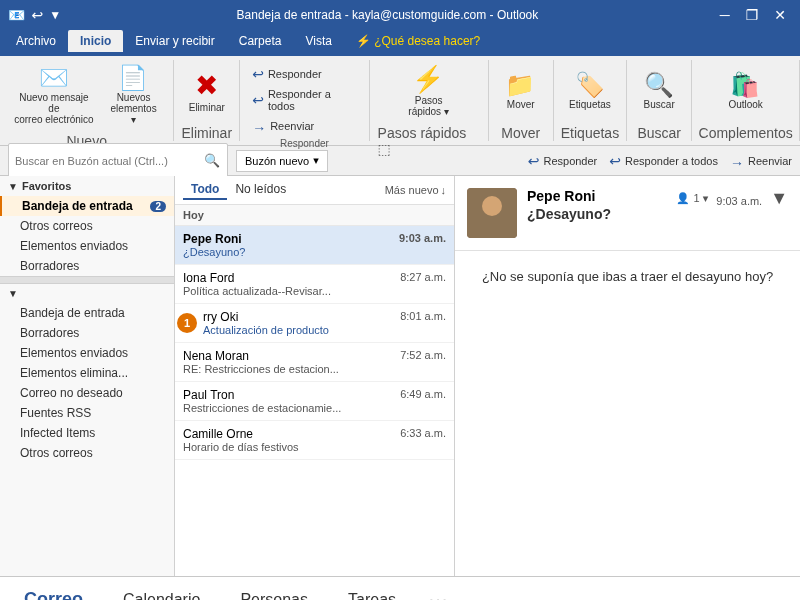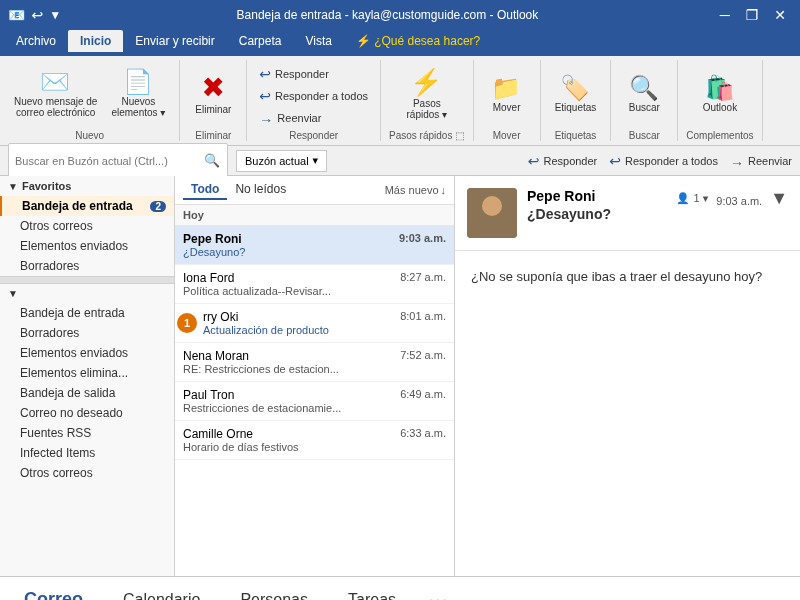--- a/index.html
+++ b/index.html
@@ -55,21 +55,21 @@
     }
     .ribbon-group {
       display: flex;
       flex-direction: column;
       align-items: center;
       padding: 0 8px;
       border-right: 1px solid #d0d0d0;
       min-width: 60px;
     }
     .ribbon-group-label {
-      font-size: 10px;
+      font-size: 14px;
       color: #555;
       margin-top: auto;
       padding-top: 4px;
     }
     .ribbon-buttons {
       display: flex;
       gap: 2px;
       flex: 1;
       align-items: center;
     }
@@ -314,21 +314,21 @@
       justify-content: center;
       font-size: 24px;
     }
     .preview-sender-info { flex: 1; }
     .preview-sender-name { font-size: 14px; font-weight: bold; color: #000; }
     .preview-subject { font-size: 12px; color: #333; margin-top: 4px; }
     .preview-meta { display: flex; gap: 8px; align-items: center; margin-top: 4px; }
     .preview-meta .time { font-size: 11px; color: #555; }
     .preview-recipient { font-size: 11px; color: #555; display: flex; align-items: center; gap: 4px; }
     .expand-btn { margin-left: auto; font-size: 18px; cursor: pointer; color: #555; }
-    .preview-body { padding: 16px; font-size: 13px; color: #333; line-height: 1.5; }
+    .preview-body { padding: 16px; font-size: 13px; color: #333; line-height: 1.5; text-align: center; }
 
     
     .bottom-nav {
       height: 46px;
       border-top: 1px solid #c8c8c8;
       background: white;
       display: flex;
       align-items: center;
       padding: 0 16px;
       gap: 24px;
@@ -465,21 +465,21 @@
     <span class="ribbon-group-label">Complementos</span>
   </div>
 </div>
 
 <div class="command-bar">
   <div class="search-box">
     <input type="text" placeholder="Buscar en Buzón actual (Ctrl...)" style="">
     <span class="search-icon">🔍</span>
   </div>
   <button class="buzzon-btn">
-    <span>Buzón actual</span>
+    <span>Buzón nuevo</span>
     <span>▾</span>
   </button>
 
   <div style="margin-left: auto; display: flex; gap: 12px; align-items: center;">
     <div class="preview-toolbar-btn">
       <span class="icon">↩</span>
       <span>Responder</span>
     </div>
     <div class="preview-toolbar-btn">
       <span class="icon">↩</span>
@@ -523,23 +523,20 @@
       <span>Bandeja de entrada</span>
     </div>
     <div class="sidebar-item">
       <span>Borradores</span>
     </div>
     <div class="sidebar-item">
       <span>Elementos enviados</span>
     </div>
     <div class="sidebar-item">
       <span>Elementos elimina...</span>
-    </div>
-    <div class="sidebar-item">
-      <span>Bandeja de salida</span>
     </div>
     <div class="sidebar-item">
       <span>Correo no deseado</span>
     </div>
     <div class="sidebar-item">
       <span>Fuentes RSS</span>
     </div>
     <div class="sidebar-item">
       <span>Infected Items</span>
     </div>

